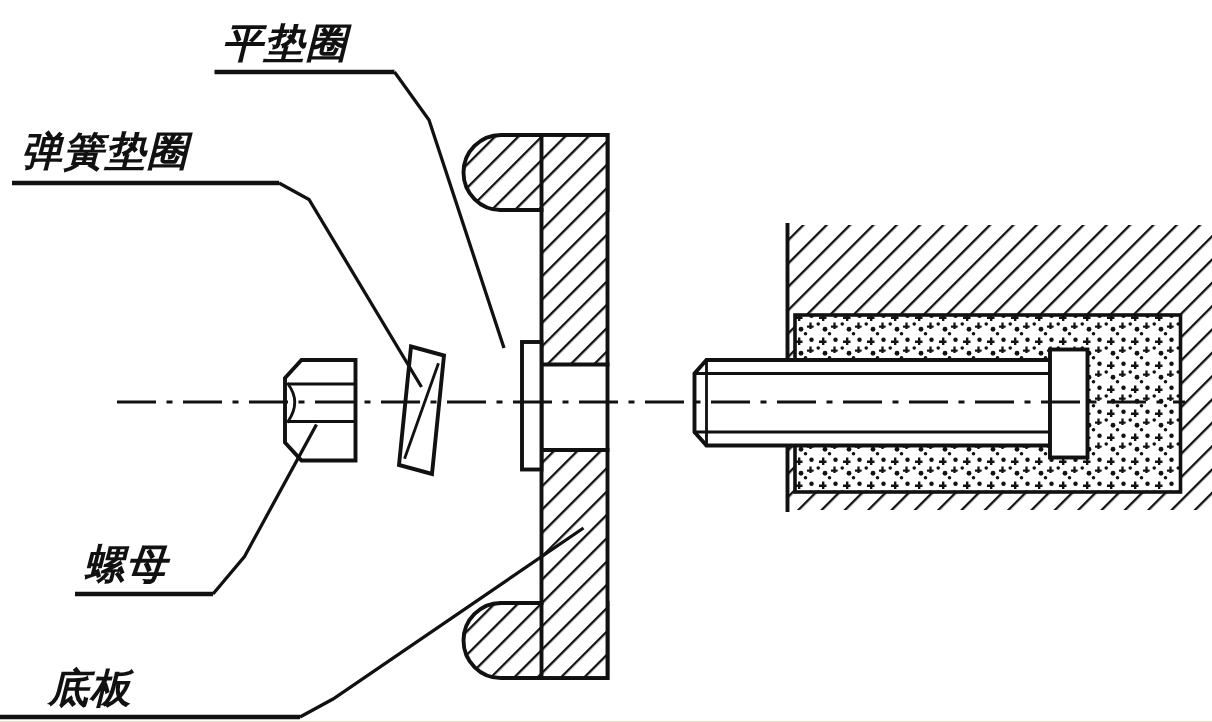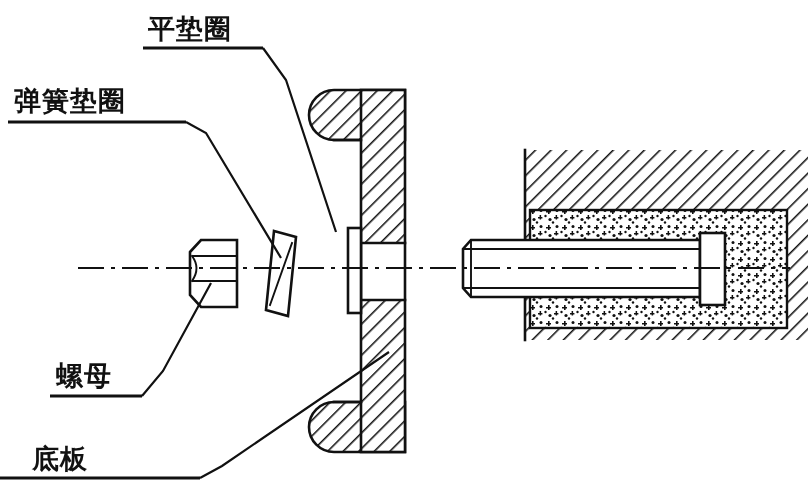--- a/index.html
+++ b/index.html
@@ -10,20 +10,21 @@
   }
   body {
     font-family: "DejaVu Sans", "Liberation Sans", sans-serif;
   }
   #drawing-root {
     position: relative;
     width: 808px;
     height: 481px;
     background: #a16207;
     overflow: hidden;
+    font-style: italic;
   }
   #drawing-svg {
     display: block;
     width: 808px;
     height: 481px;
   }
   .label-text {
     font-family: "DejaVu Sans", "Liberation Sans", sans-serif;
     font-weight: bold;
     font-size: 27px;

